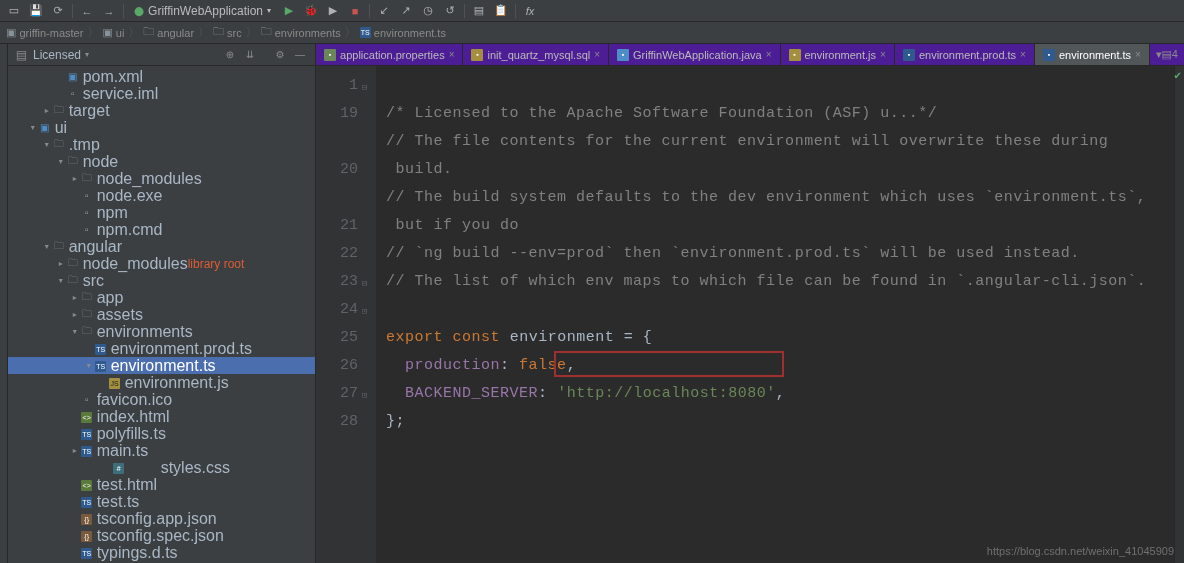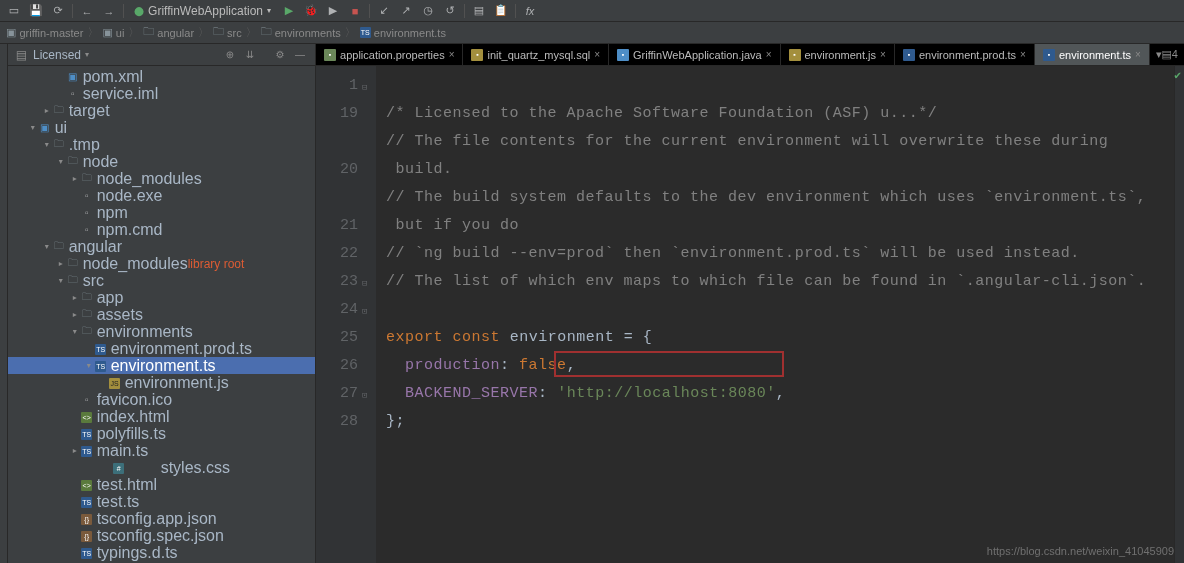--- a/index.html
+++ b/index.html
@@ -99,21 +99,21 @@
   .i-file { color:#afb1b3;}
 
   .editor-area {
     flex: 1;
     display: flex;
     flex-direction: column;
     background: #2b2b2b;
   }
   .tabs {
     height: 22px;
-    background: #000000;
+    background: #4c1d95;
     display: flex;
     align-items: stretch;
     font-size: 11px;
     border-bottom: 1px solid #282828;
   }
   .tab {
     display: flex;
     align-items: center;
     padding: 0 8px;
     gap: 4px;

